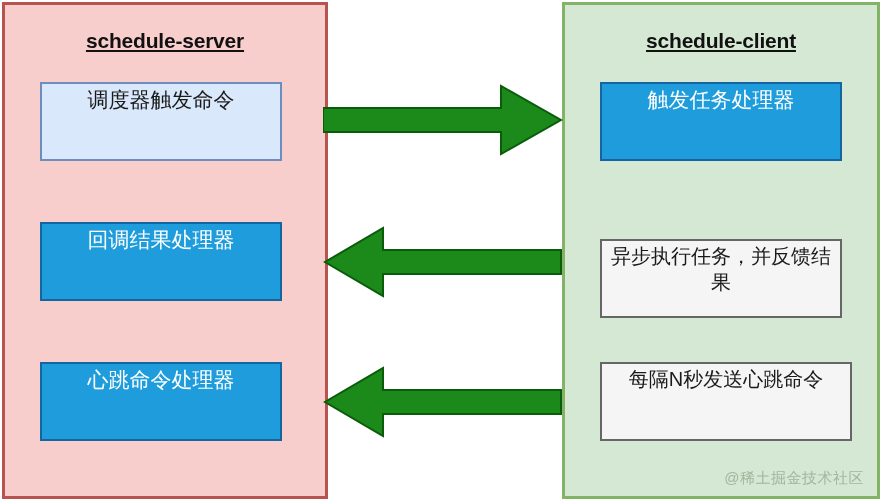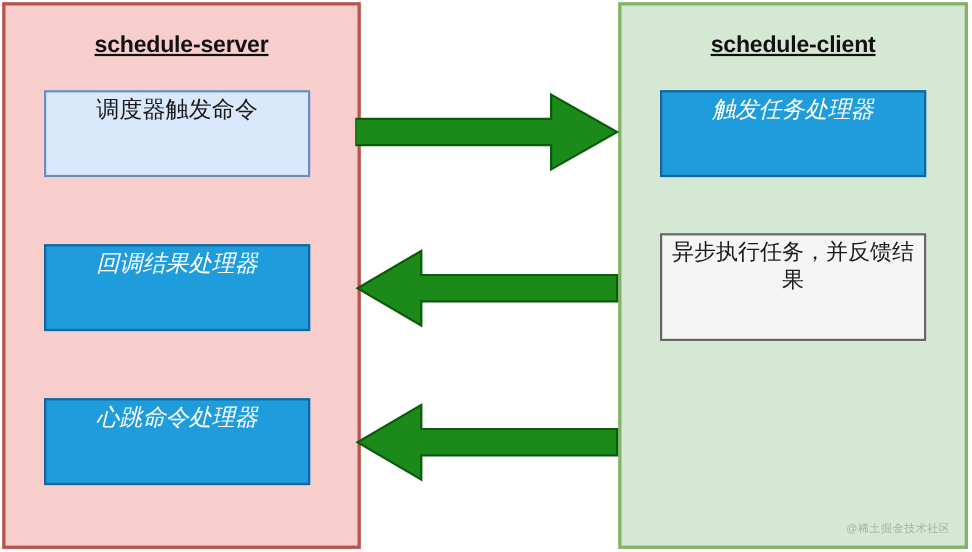--- a/index.html
+++ b/index.html
@@ -77,56 +77,55 @@
     border-color: #6c8ebf;
     color: #1a1a1a;
     font-size: 21px;
   }
 
   .box-blue {
     background: #1e9cdb;
     border-color: #1565a0;
     color: #ffffff;
     font-size: 21px;
-    font-style: italic;
   }
 
   .box-white {
     background: #f5f5f5;
     border-color: #666666;
     color: #1a1a1a;
     font-size: 20px;
   }
 
   
   #box-scheduler-trigger { left: 40px;  top: 82px;  width: 242px; height: 79px; }
   #box-callback-result   { left: 40px;  top: 222px; width: 242px; height: 79px; }
   #box-heartbeat-handler { left: 40px;  top: 362px; width: 242px; height: 79px; }
 
   
   #box-trigger-task      { left: 600px; top: 82px;  width: 242px; height: 79px; }
-  #box-async-exec        { left: 600px; top: 212px; width: 242px; height: 98px; }
+  #box-async-exec        { left: 600px; top: 239px; width: 242px; height: 79px; }
   #box-heartbeat-send    { left: 600px; top: 362px; width: 252px; height: 79px; }
 
   
   .arrow {
     position: absolute;
   }
   .arrow svg { display: block; }
 
   #arrow-trigger   { left: 323px; top: 80px;  }
   #arrow-callback  { left: 323px; top: 222px; }
   #arrow-heartbeat { left: 323px; top: 362px; }
 
   
   .watermark {
     position: absolute;
     right: 20px;
     bottom: 14px;
-    font-size: 10px;
+    font-size: 15px;
     color: #9fb79c;
     letter-spacing: 0.5px;
     white-space: nowrap;
   }
 </style>
 </head>
 <body>
 
 <div class="canvas">
 
@@ -151,20 +150,23 @@
   </div>
 
   <div class="box box-blue" id="box-trigger-task">
     <span>触发任务处理器</span>
   </div>
 
   <div class="box box-white" id="box-async-exec">
     <span>异步执行任务，并反馈结果</span>
   </div>
 
+  <div class="box box-white" id="box-heartbeat-send">
+    <span>每隔N秒发送心跳命令</span>
+  </div>
 
   <div class="arrow" id="arrow-trigger">
     <svg width="240" height="80" viewBox="0 0 240 80" xmlns="http://www.w3.org/2000/svg">
       <polygon points="0,28 178,28 178,6 238,40 178,74 178,52 0,52" fill="#1b8a1b" stroke="#0a5c0a" stroke-width="2" stroke-linejoin="miter"></polygon>
     </svg>
   </div>
 
   <div class="arrow" id="arrow-callback">
     <svg width="240" height="80" viewBox="0 0 240 80" xmlns="http://www.w3.org/2000/svg">
       <polygon points="238,28 60,28 60,6 2,40 60,74 60,52 238,52" fill="#1b8a1b" stroke="#0a5c0a" stroke-width="2" stroke-linejoin="miter"></polygon>

